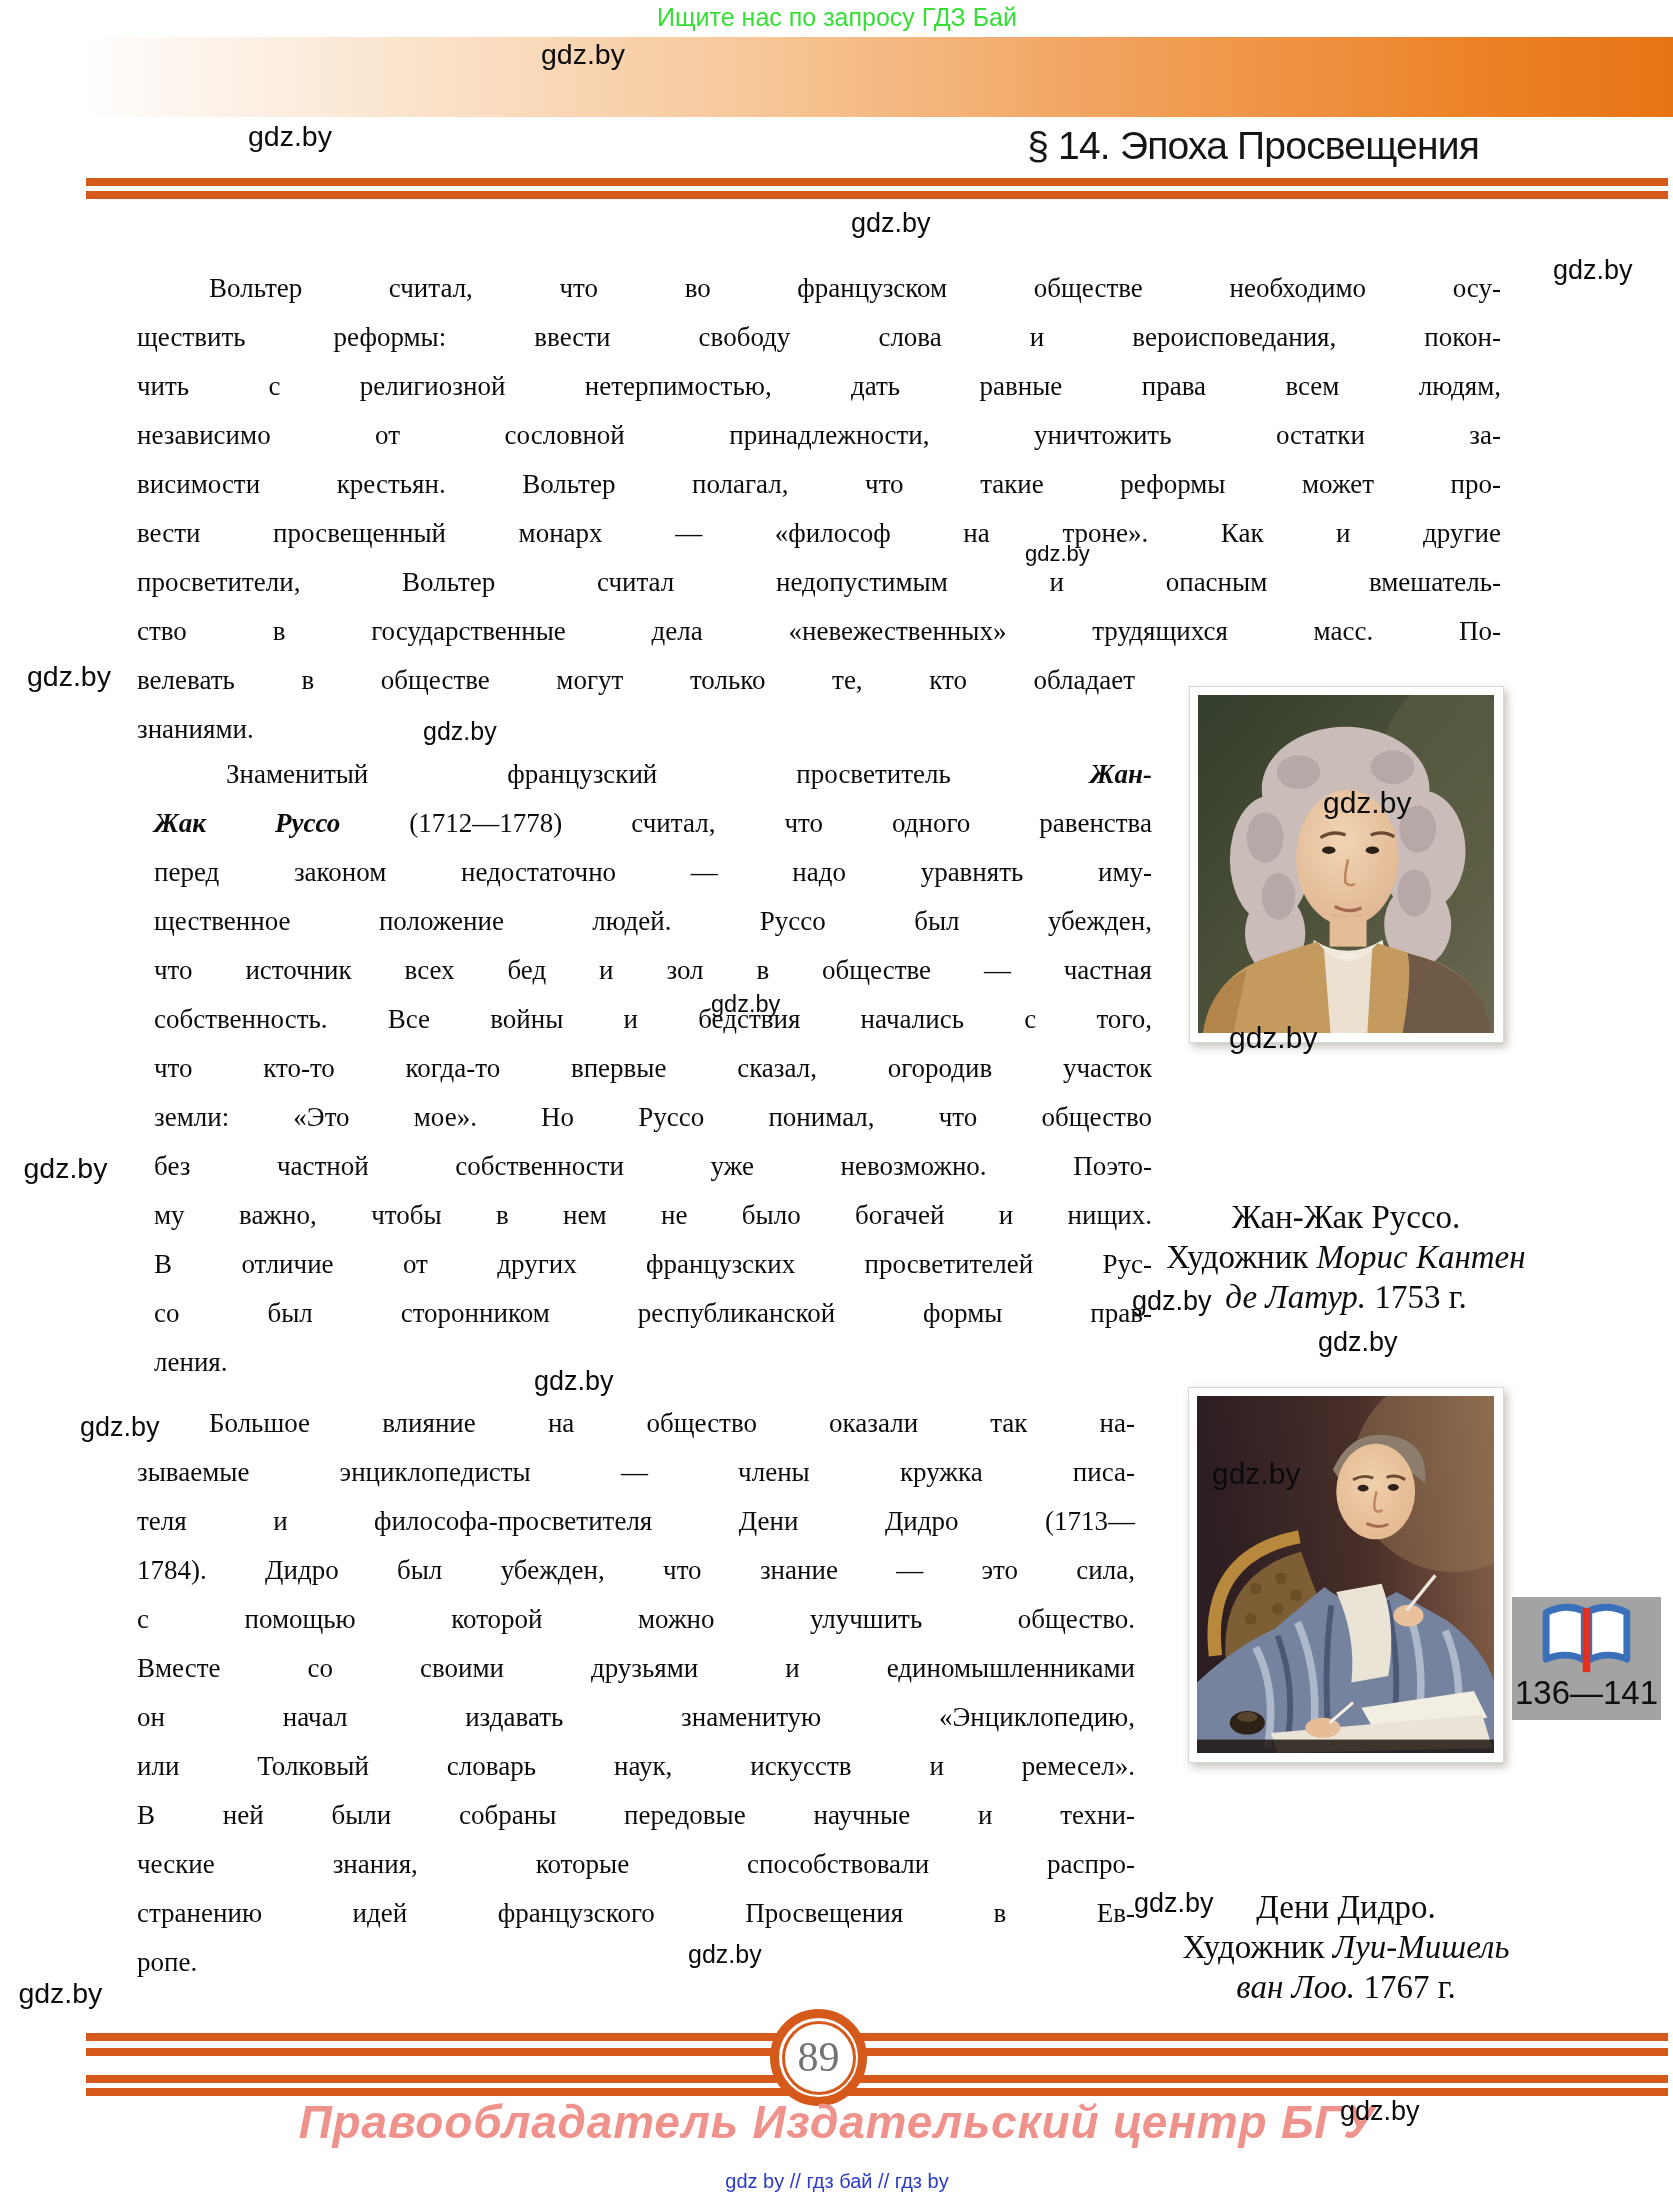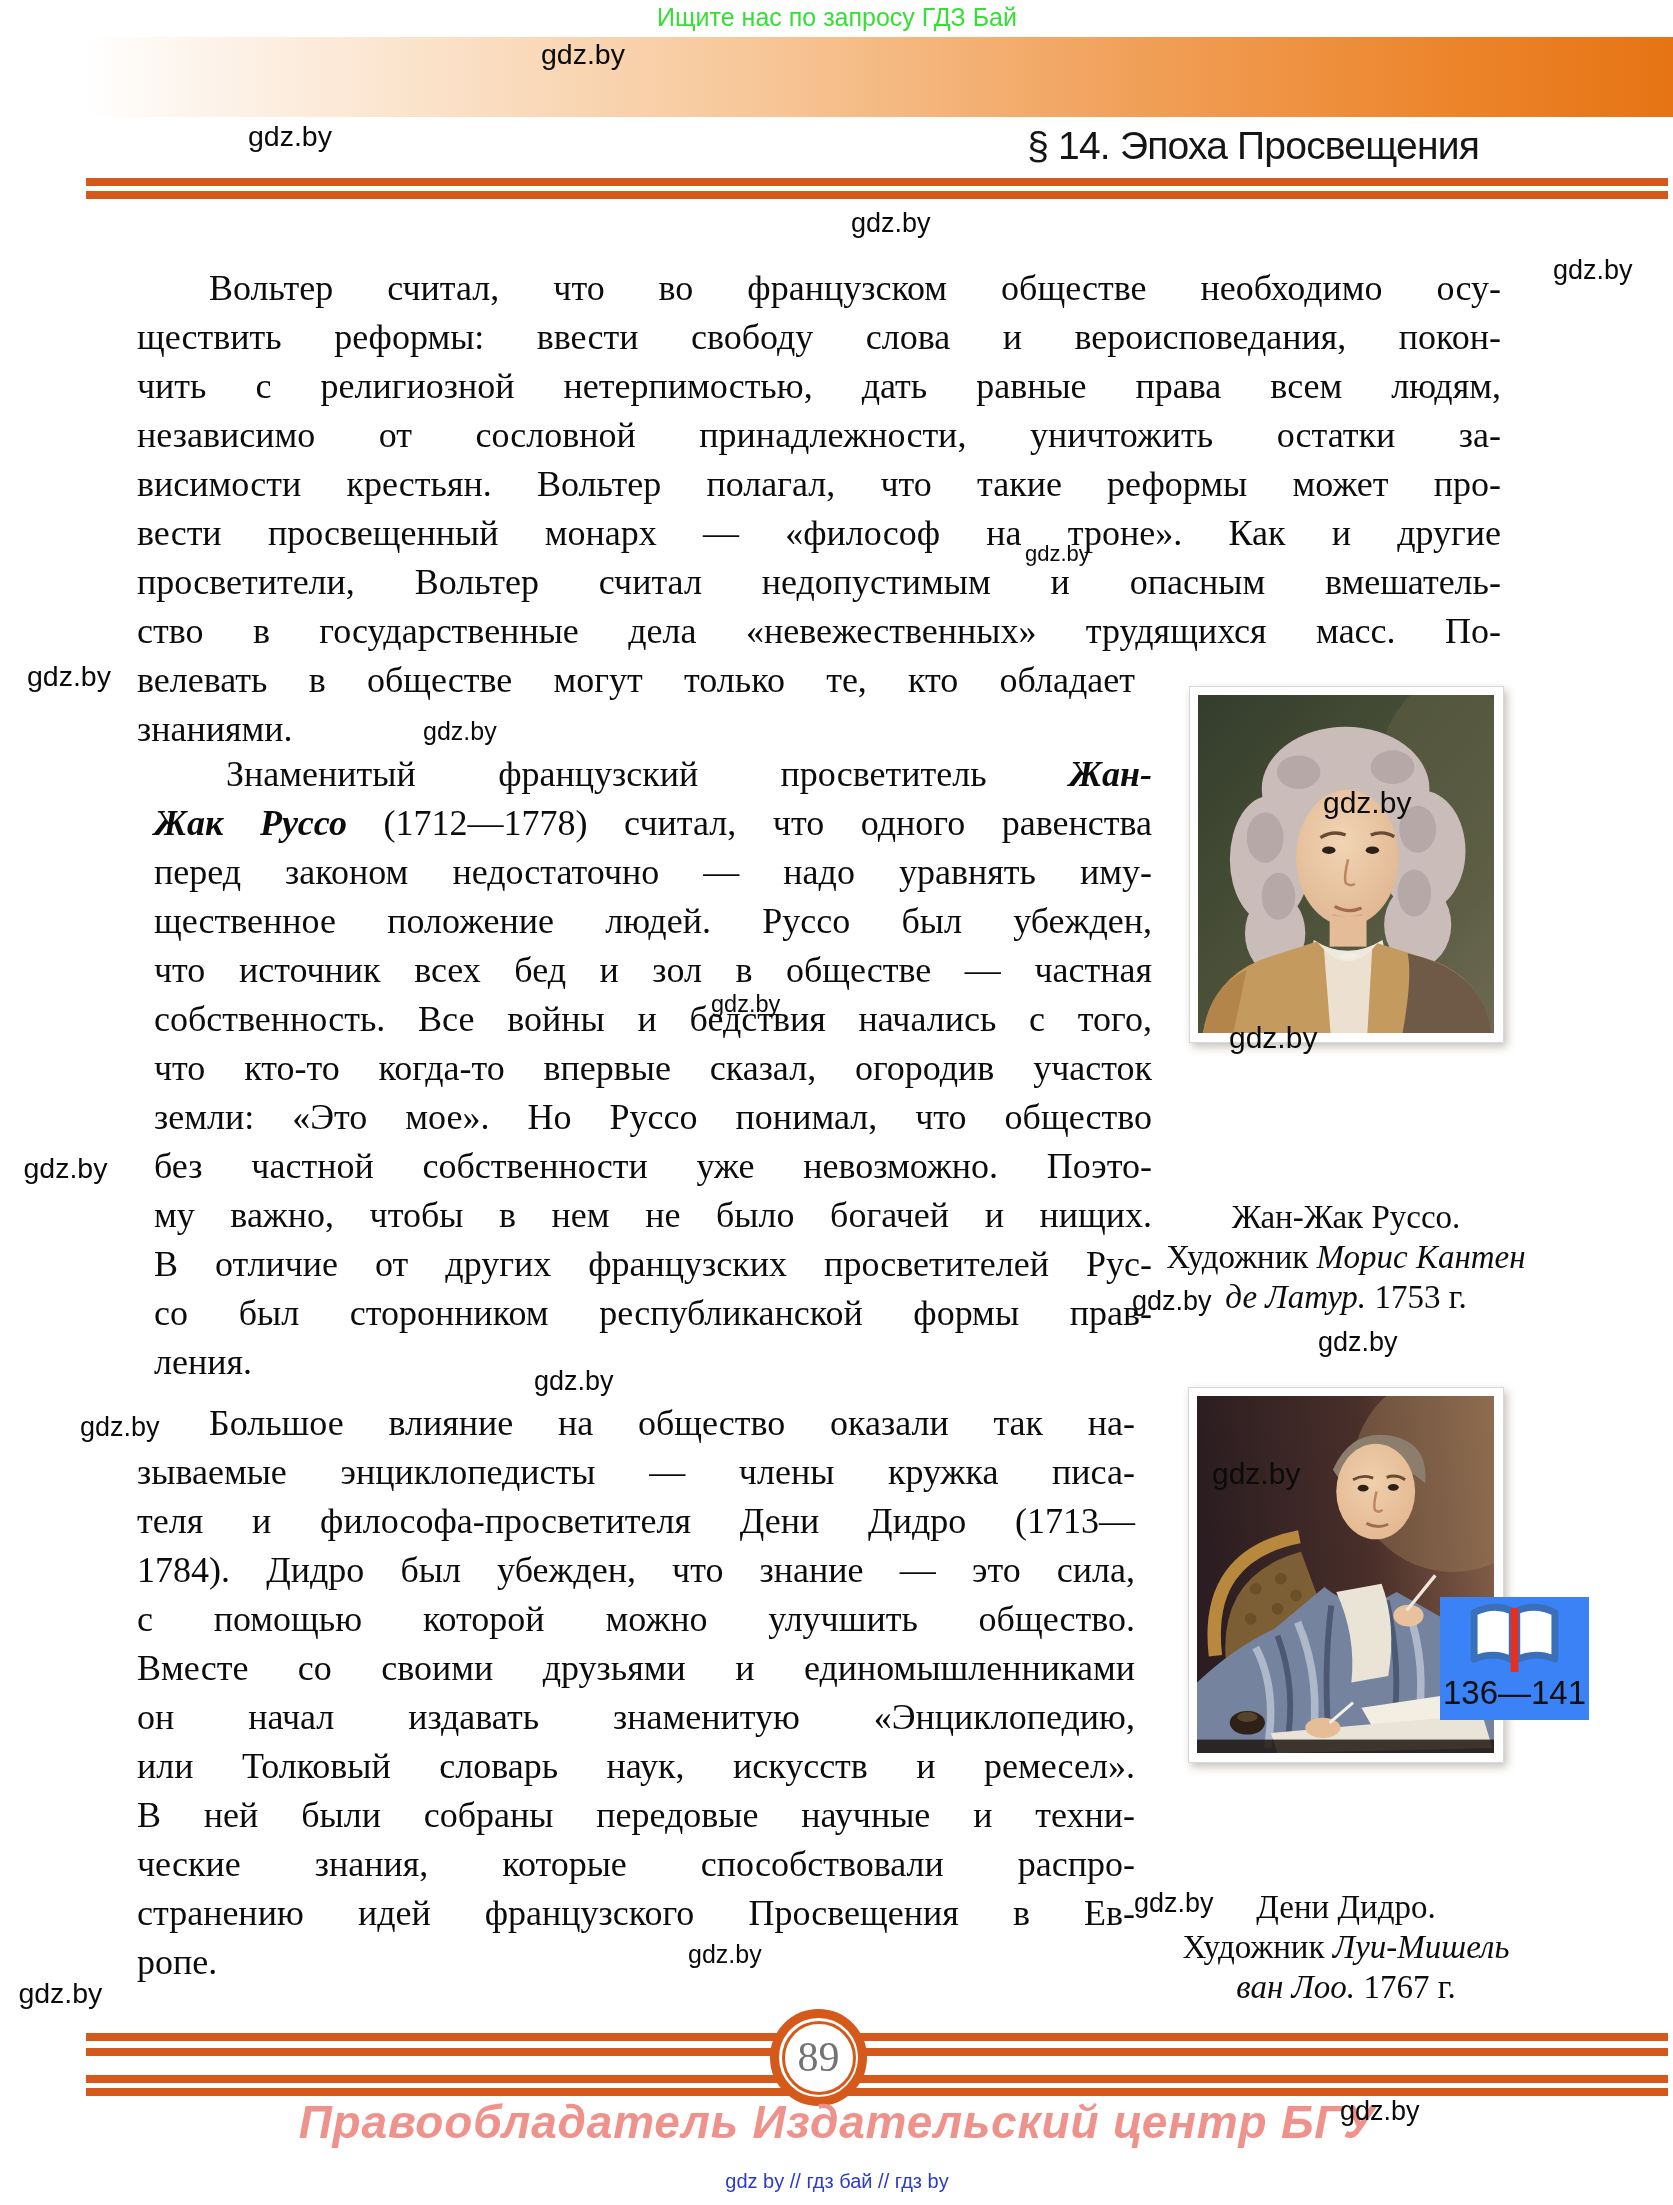--- a/index.html
+++ b/index.html
@@ -35,21 +35,21 @@
   .rule{left:86px;width:1582px;height:8.4px;background:var(--accent,#d4591b);z-index:5;}
   .rule-a{top:178px;}
   .rule-b{top:191px;}
 
   
   .para{z-index:10;color:#0c0c0c;}
   .p1{left:137px;top:264px;width:1364px;}
   .p2{left:137px;top:750px;width:998px;margin-left:17px;}
   .p3{left:137px;top:1399px;width:998px;}
   .tl{
-    height:49px;line-height:49px;font-size:36px;
+    height:49px;line-height:49px;font-size:27px;
     text-align:justify;text-align-last:justify;
     word-spacing:0.8px;white-space:normal;
   }
   .tl.narrow{width:998px;}
   .tl.ind{text-indent:72px;}
   .tl.last{text-align-last:left;}
   .bi{font-weight:bold;font-style:italic;}
   .i{font-style:italic;}
 
   
@@ -61,21 +61,21 @@
   .f2{left:1188px;top:1387px;width:297px;height:357px;}
   .portrait svg{display:block;width:100%;height:100%;}
 
   .caption{left:1164px;width:364px;text-align:center;z-index:10;color:#0d0d0d;}
   .c1{top:1197px;}
   .c2{top:1878px;margin-top:9px;}
   .cl{height:40px;line-height:40px;font-size:33px;}
 
   
   .bookbox{
-    left:1440px;top:1597px;width:149px;height:123px;background:#3b82f6;z-index:8;
+    left:1512px;top:1597px;width:149px;height:123px;background:#a3a3a3;z-index:8;
     text-align:center;
   }
   .bookbox svg{display:block;margin:3.4px auto 0 auto;}
   .bookrange{
     font-family:"Liberation Sans", sans-serif;
     font-size:33px;color:#101010;margin-top:0;
   }
 
   
   .fline{left:86px;width:1582px;height:8.4px;background:var(--accent,#d4591b);z-index:4;}

